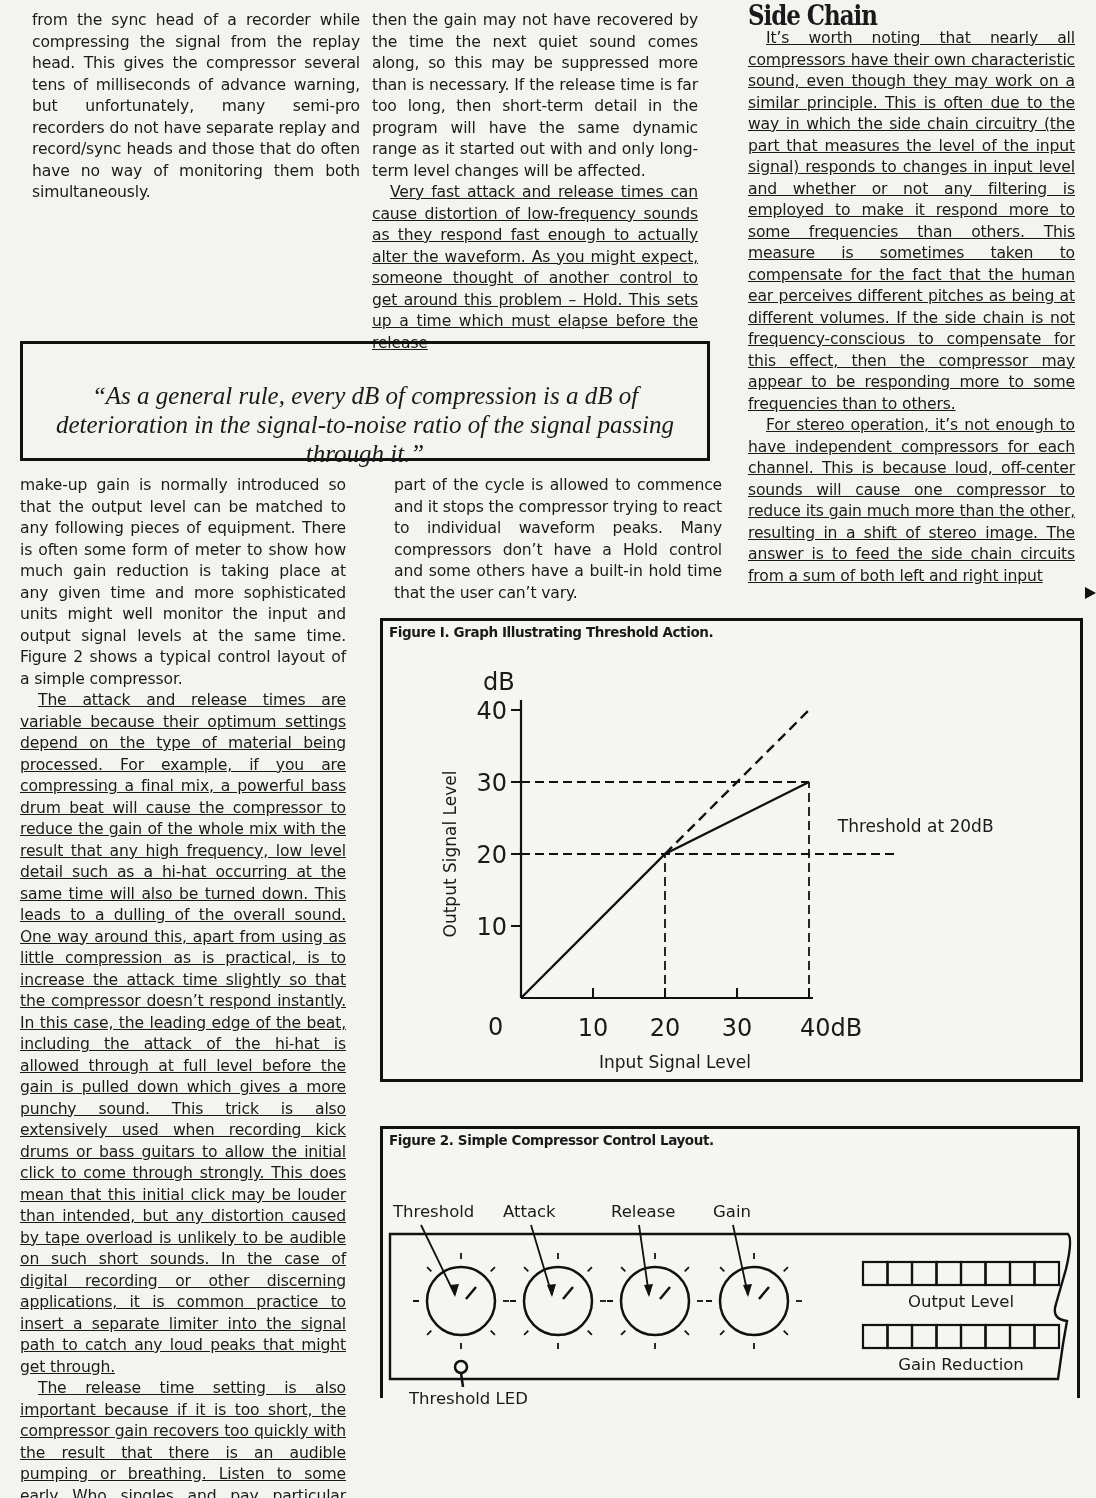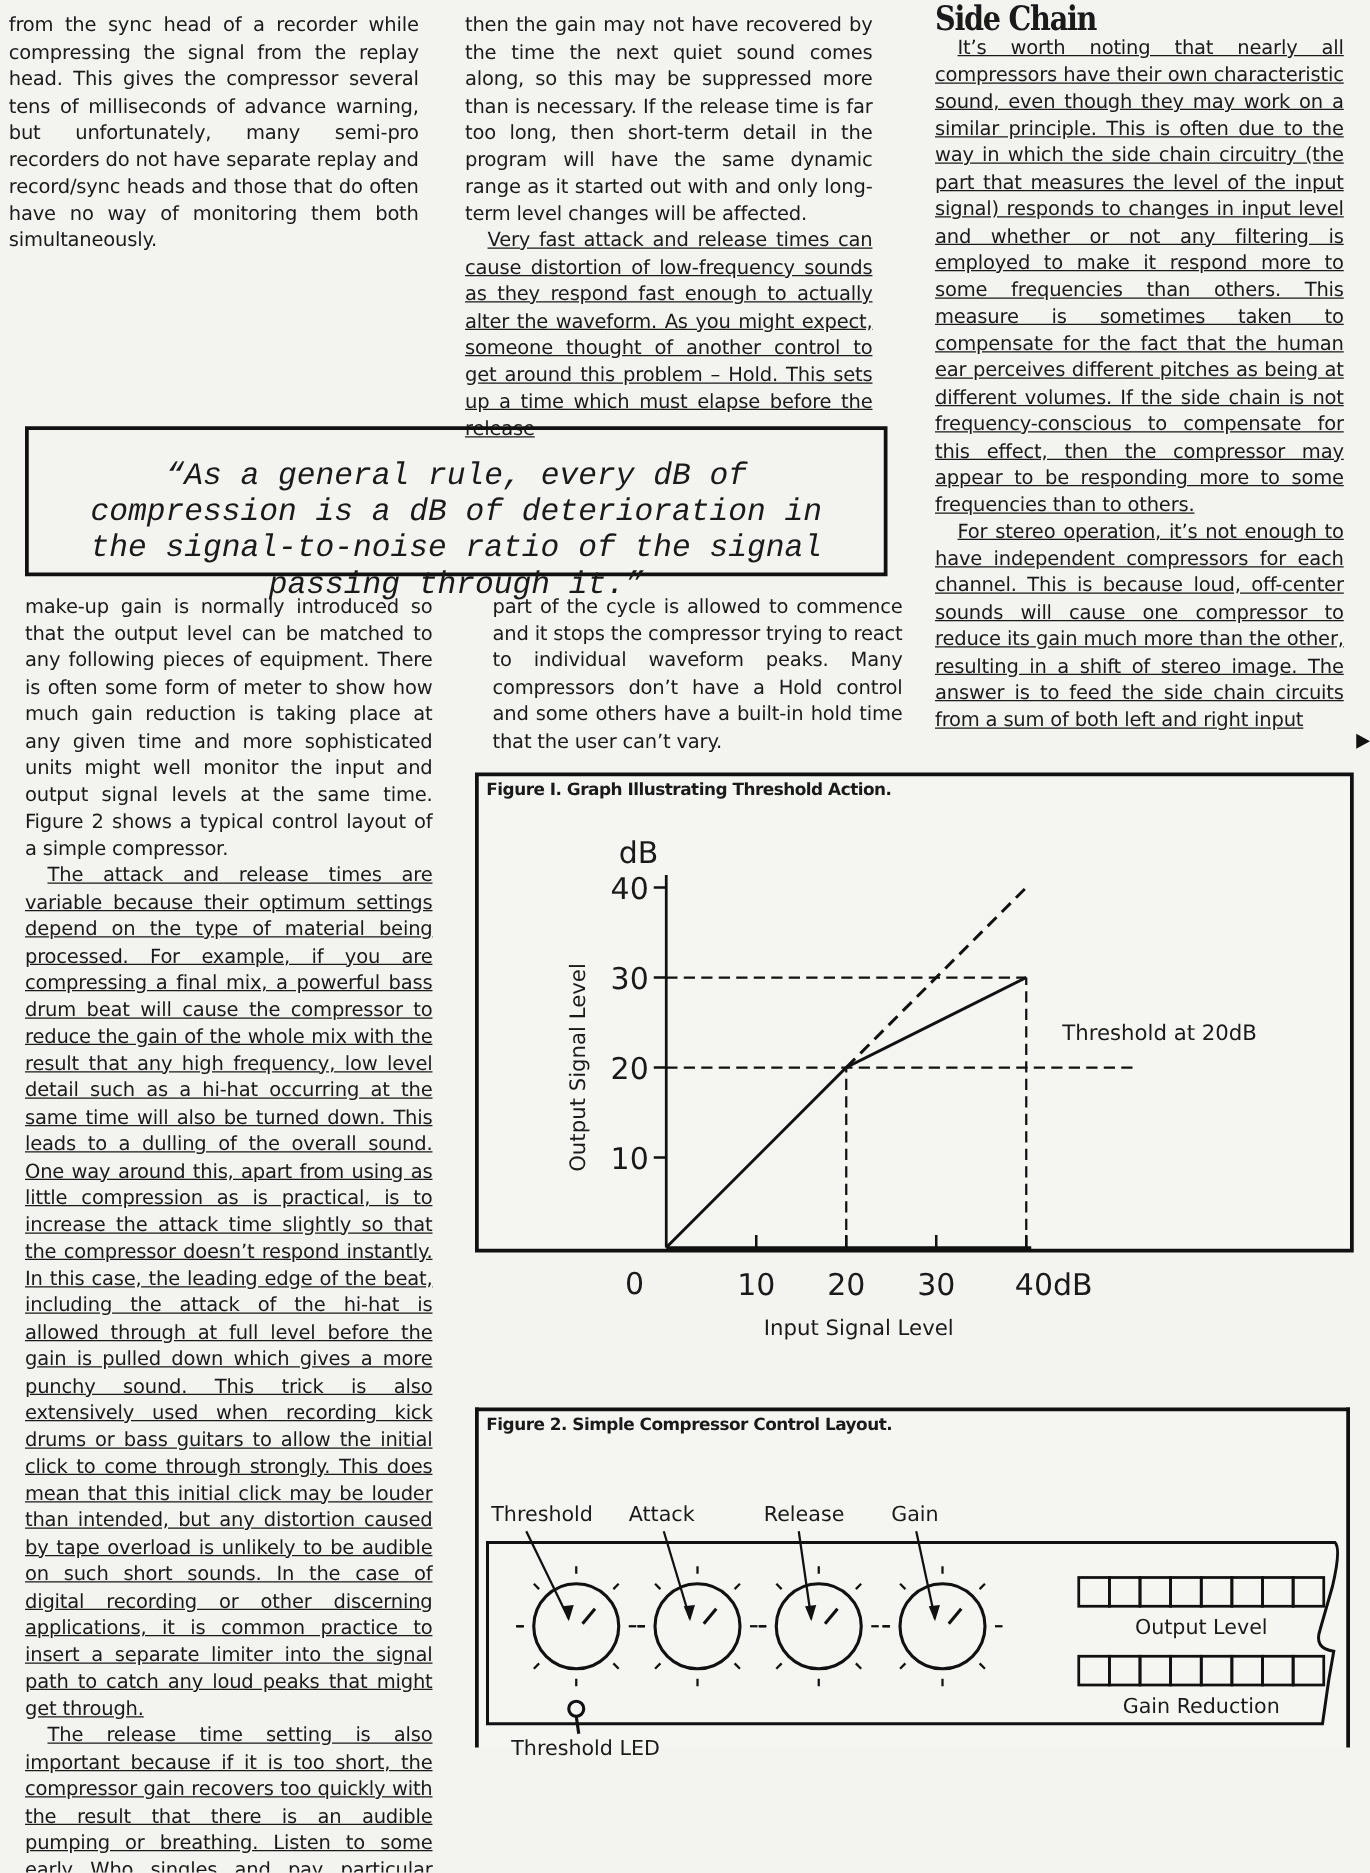--- a/index.html
+++ b/index.html
@@ -7,48 +7,48 @@
     width:1096px; height:1498px; position:relative; overflow:hidden;
     background:#f3f3f0; color:#1a1a1a;
     font-family:"DejaVu Sans", sans-serif;
   }
   .col {
     position:absolute; font-size:15.6px; line-height:21.5px;
     text-align:justify; letter-spacing:-0.15px;
   }
   .col p { margin:0; }
   .col p.ind { text-indent:18px;text-decoration:underline; }
-  #c1a { left:7px; top:10px; width:328px; }
+  #c1a { left:32px; top:10px; width:328px; }
   #c2a { left:372px; top:10px; width:326px; }
   #c3  { left:748px; top:1px; width:327px; }
   #c1b { left:20px; top:475px; width:326px; }
   #c2b { left:380px; top:475px; width:328px;margin-left:14px; }
   #heading {
     font-family:"DejaVu Serif", serif; font-weight:bold; font-size:27px;
     line-height:30px; letter-spacing:-1.2px; transform:scaleX(0.85); transform-origin:left;
     margin:0 0 -3px 0;
   }
   #pullquote {
     position:absolute; left:20px; top:341px; width:690px; height:120px;
     border:3px solid #111; box-sizing:border-box;
     display:flex; align-items:center; justify-content:center; text-align:center;
   }
   #pullquote span {
-    font-family:Liberation Mono, monospace; font-style:italic; font-size:25px;
+    font-family:Liberation Serif, serif; font-style:italic; font-size:25px;
     line-height:29px; width:640px; display:block;margin-top:46px;
   }
   .arrow-right {
     position:absolute; left:1085px; top:587px; width:0; height:0;
     border-top:6px solid transparent; border-bottom:6px solid transparent;
     border-left:11px solid #111;
   }
   .fig {
     position:absolute; border:3px solid #111; box-sizing:border-box; background:#f5f5f2;
   }
-  #fig1 { left:380px; top:618px; width:703px; height:384px;padding-left:12px; }
+  #fig1 { left:380px; top:618px; width:703px; height:464px; }
   #fig2 { left:380px; top:1126px; width:700px; height:272px; border-bottom:none; }
   .fig-caption {
     position:absolute; left:6px; top:3px; font-weight:bold; font-size:13.5px;
     letter-spacing:-0.4px; font-family:"DejaVu Sans", sans-serif;
   }
   svg text { font-family:"DejaVu Sans", sans-serif; fill:#1a1a1a; }
 </style>
 </head>
 <body>
 

